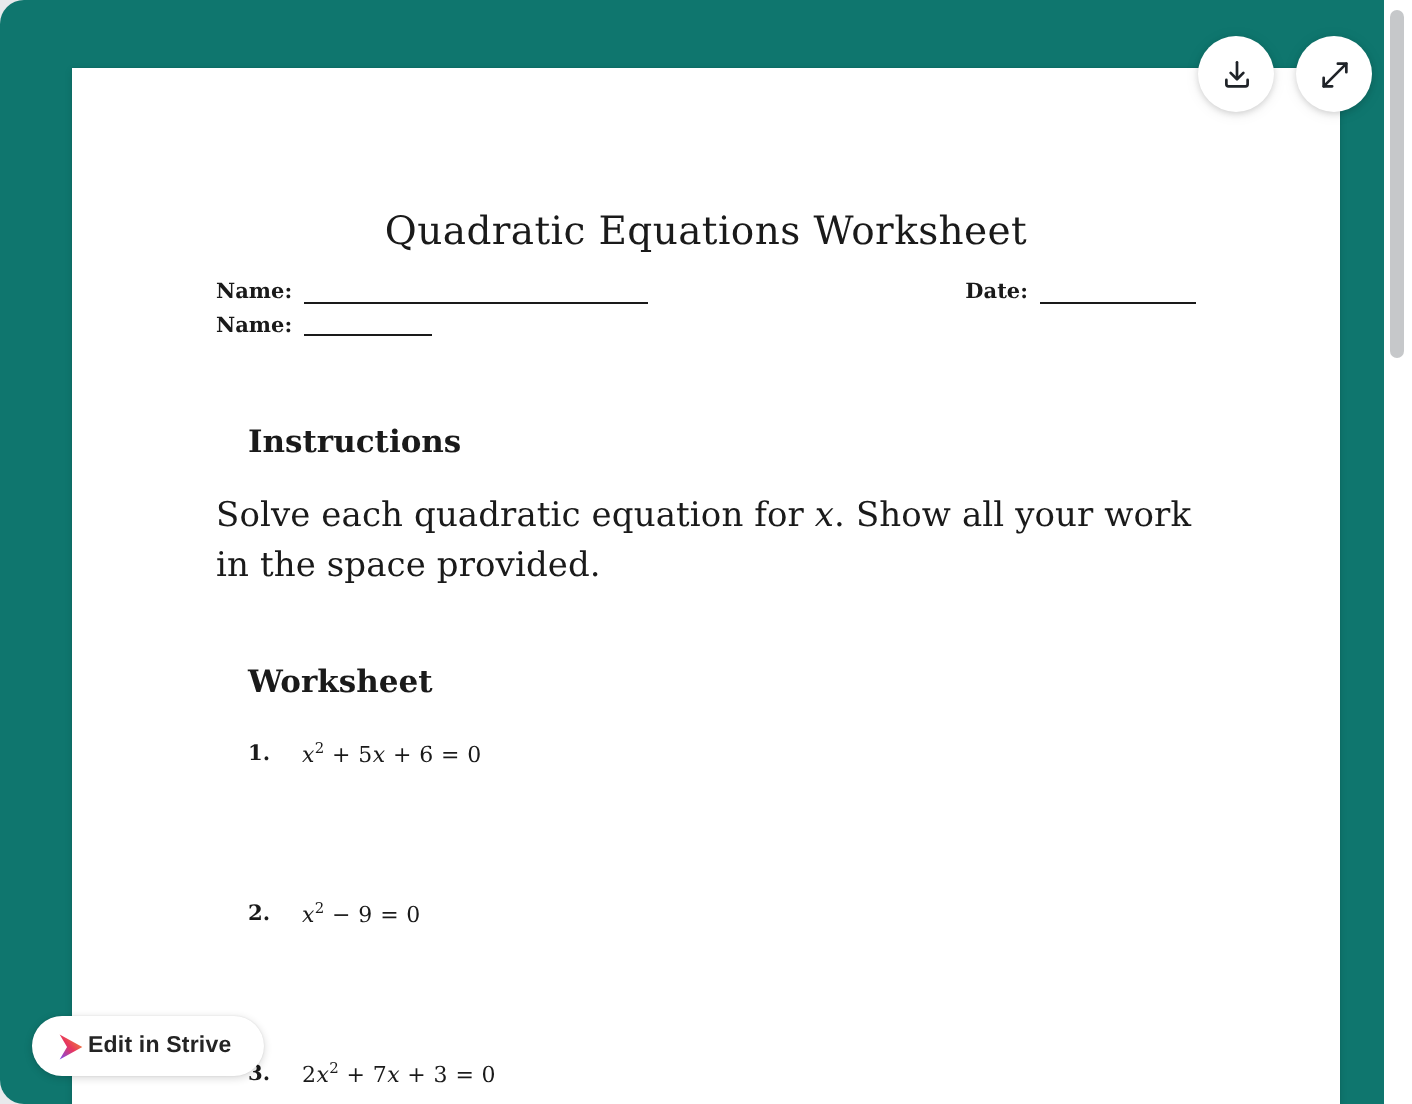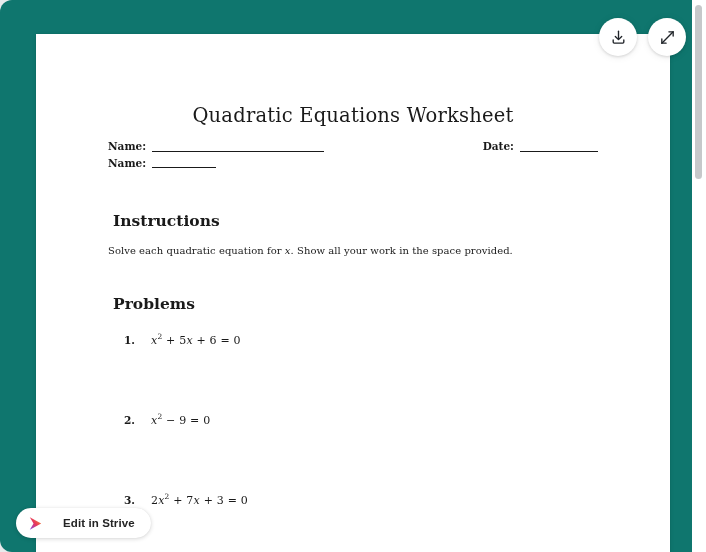--- a/index.html
+++ b/index.html
@@ -91,28 +91,28 @@
   }
   .rule-name   { width: 172px; }
   .rule-class  { width: 88px; }
   .rule-date   { width: 78px; }
   .rule-score  { width: 64px; }
 
   
   .section-heading {
     font-size: 15.5px;
     font-weight: 700;
-    margin: 5px;
+    margin: 16px;
     line-height: 1.2;
   }
   .sec-instructions { margin-top: 42px; }
   .sec-problems     { margin-top: 36px; }
 
   .instructions-text {
-    font-size: 10px;
+    font-size: 17px;
     line-height: 1.45;
     margin-top: 14px;
     letter-spacing: 0.05px;
   }
 
   
   .problems {
     margin: 0;
     padding: 0;
     list-style: none;
@@ -173,21 +173,21 @@
   .fab svg { display: block; }
 
   
   .strive-badge {
     position: absolute;
     left: 16px;
     bottom: 14px;
     height: 30px;
     display: flex;
     align-items: center;
-    gap: 19px;
+    gap: 0;
     padding: 0 16px 0 11px;
     background: #ffffff;
     border-radius: 16px;
     box-shadow: 0 1px 4px rgba(0,0,0,0.16), 0 0 1px rgba(0,0,0,0.10);
     cursor: pointer;
     z-index: 25;
   }
   .strive-logo {
     width: 17px;
     height: 17px;
@@ -251,21 +251,21 @@
               <span class="field-label">Name:</span>
               <span class="rule rule-score"></span>
             </div>
           </div>
         </div>
 
         <h2 class="section-heading sec-instructions">Instructions</h2>
 
         <p class="instructions-text"><span>Solve each quadratic equation for </span><span class="mvar">x</span><span>. Show all your work in the space provided.</span></p>
 
-        <h2 class="section-heading sec-problems">Problems</h2>
+        <h2 class="section-heading sec-problems">Worksheet</h2>
 
         <ol class="problems">
           <li class="problem">
             <span class="problem-num">1.</span>
             <span class="problem-eq"><span class="mvar">x</span><sup class="exp">2</sup> + 5<span class="mvar">x</span> + 6 = 0</span>
           </li>
           <li class="problem">
             <span class="problem-num">2.</span>
             <span class="problem-eq"><span class="mvar">x</span><sup class="exp">2</sup> − 9 = 0</span>
           </li>

